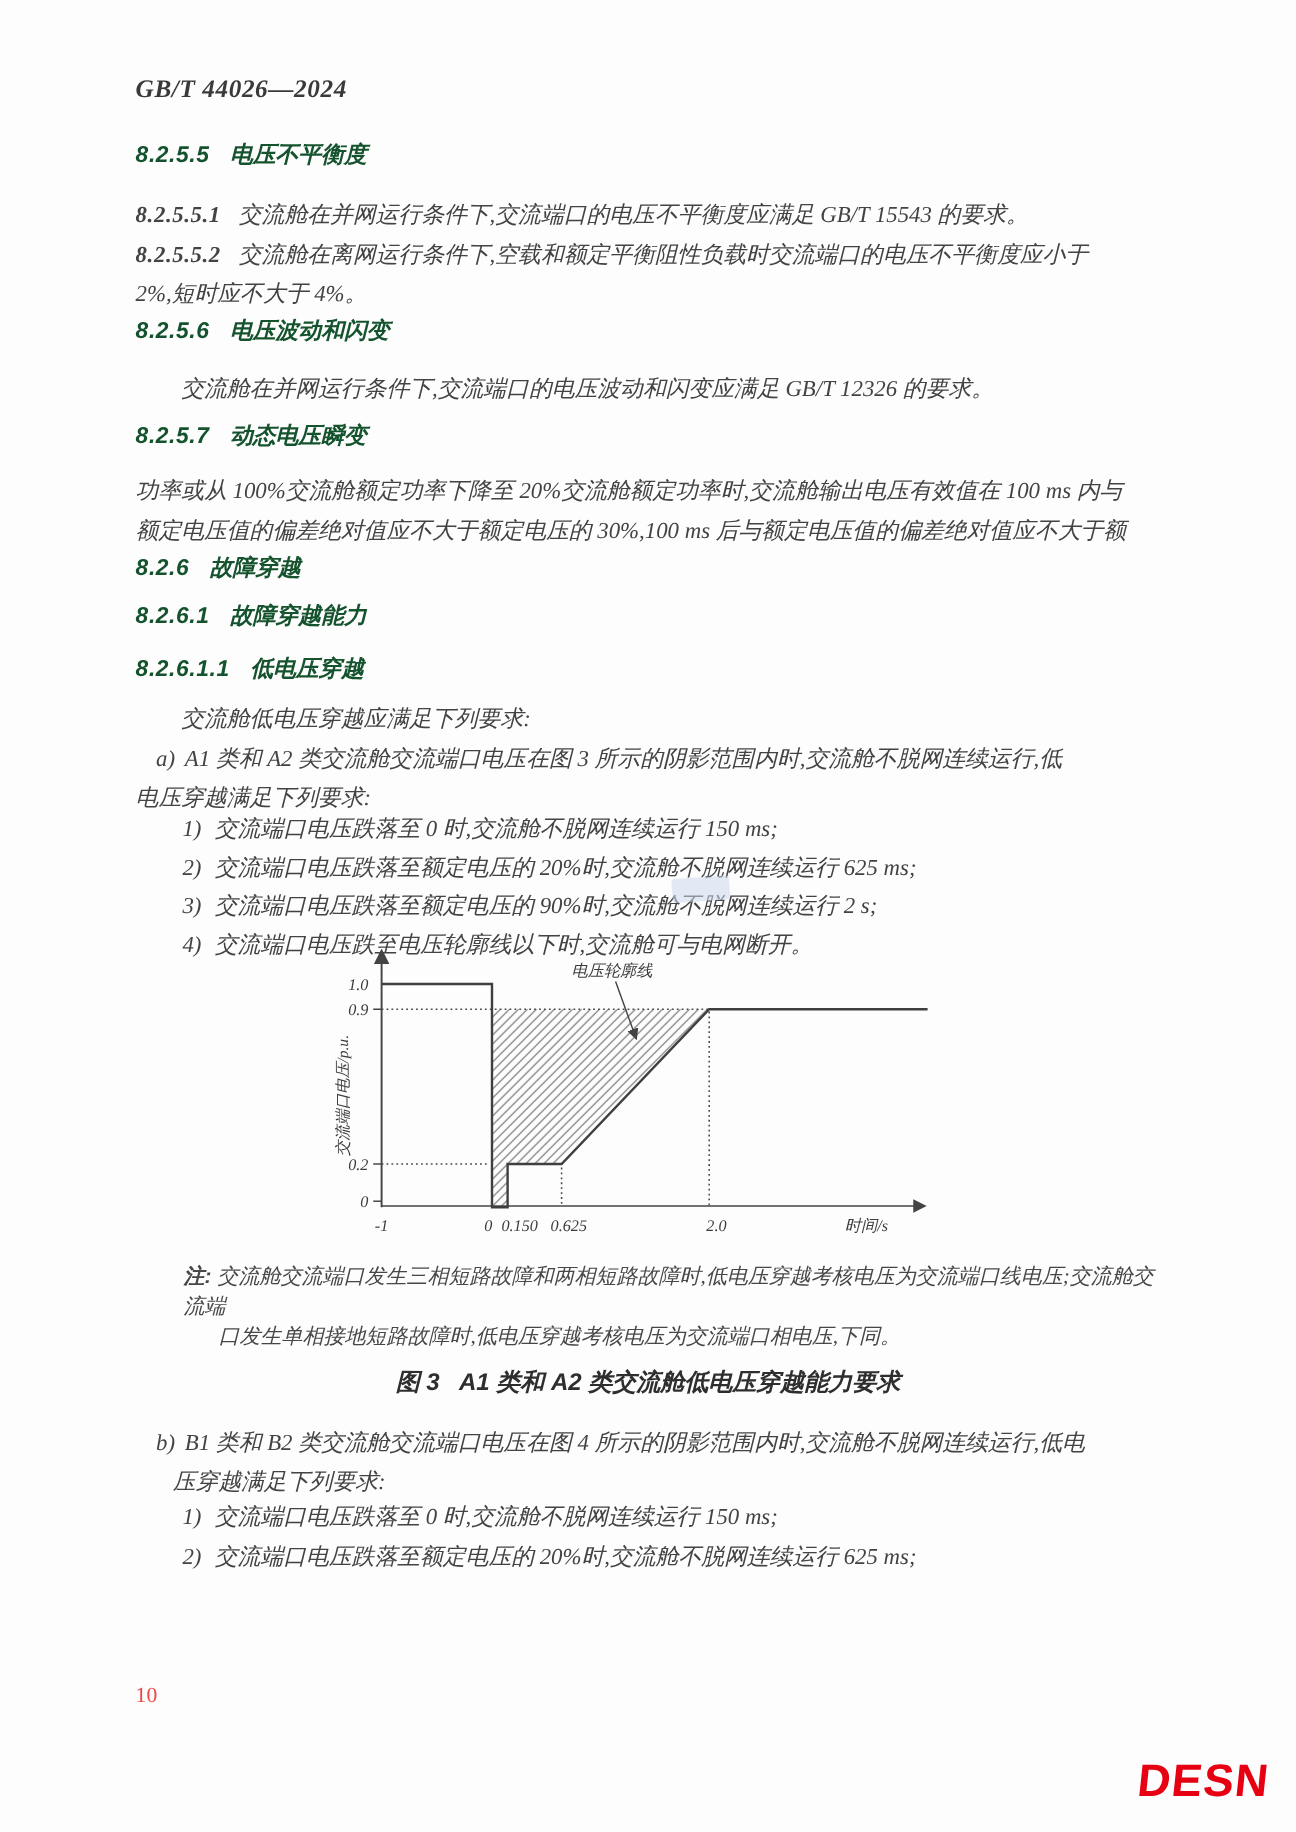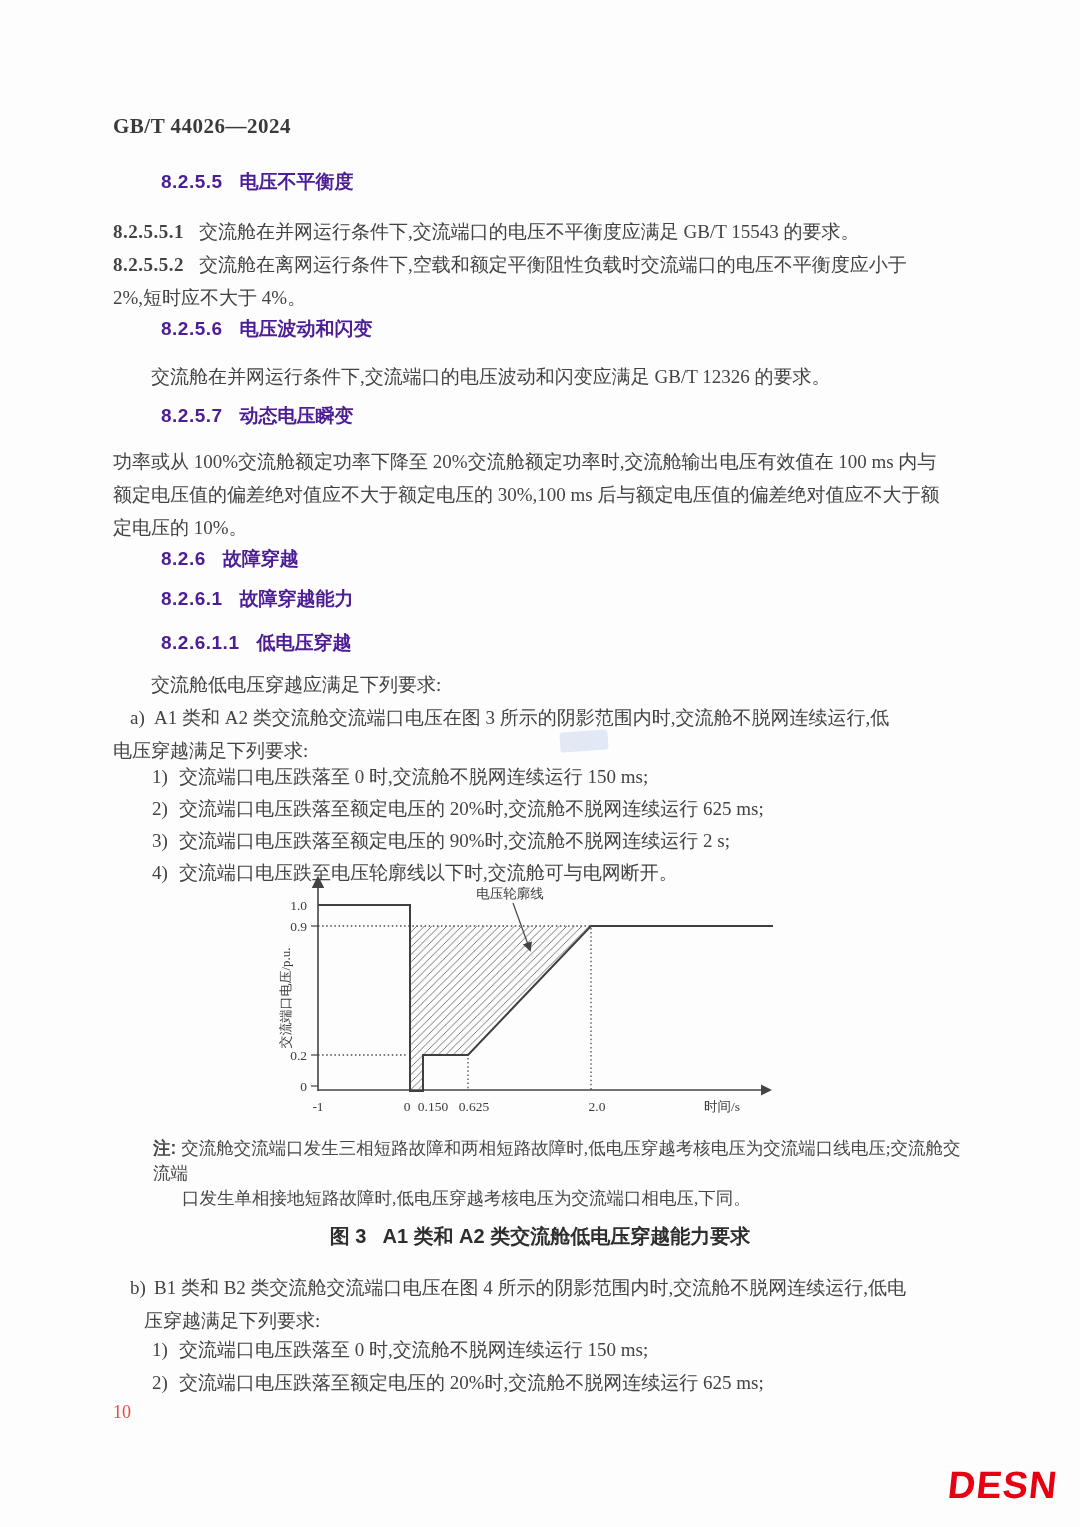--- a/index.html
+++ b/index.html
@@ -2,24 +2,24 @@
 <html><head>
 <meta charset="utf-8">
 <style>
   html,body{margin:0;padding:0;background:#e9e9e9;}
   .page{
     position:relative;width:1080px;height:1527px;margin:0 auto;
     background:#fdfdfd;overflow:hidden;
     font-family:"Liberation Serif","DejaVu Serif",serif;
     color:#434343;
   }
-  .content{padding:114px 113px 0 113px;}
+  .content{padding:62px 113px 0 113px;font-style:italic;}
   .hdr{font-size:21px;font-weight:700;letter-spacing:.5px;color:#3a3a3a;height:24px;}
   .sec{font-family:"Liberation Sans","DejaVu Sans",sans-serif;font-weight:700;
-       font-size:19px;color:#4c1d95;height:22px;line-height:22px;margin-left:48px;}
+       font-size:19px;color:#14532d;height:22px;line-height:22px;}
   .sec .hnum{margin-right:17px;letter-spacing:.5px;}
   .p{font-size:19px;line-height:33px;}
   .p .pnum{font-weight:600;margin-right:15px;letter-spacing:.5px;}
   .ind2{text-indent:38px;}
   .mt33{margin-top:33px}.mt22{margin-top:22px}.mt4{margin-top:4px}
   .mt20{margin-top:20px}.mt12{margin-top:12px}.mt18{margin-top:18px}
   .mt21{margin-top:21px}.mt14{margin-top:14px}
   .item{font-size:19px;line-height:33px;}
   .item .l1{margin-left:17px;}
   .item .mk{display:inline-block;width:24px;}
@@ -75,21 +75,20 @@
       <div class="ind2">交流舱在并网运行条件下,交流端口的电压波动和闪变应满足 GB/T 12326 的要求。</div>
     </div>
 
     <div class="sec mt12">
       <span class="hnum">8.2.5.7</span><span>动态电压瞬变</span>
     </div>
 
     <div class="p mt18">
       <div>功率或从 100%交流舱额定功率下降至 20%交流舱额定功率时,交流舱输出电压有效值在 100 ms 内与</div>
       <div>额定电压值的偏差绝对值应不大于额定电压的 30%,100 ms 后与额定电压值的偏差绝对值应不大于额</div>
-      <div>定电压的 10%。</div>
     </div>
 
     <div class="sec mt4">
       <span class="hnum">8.2.6</span><span>故障穿越</span>
     </div>
 
     <div class="sec mt18">
       <span class="hnum">8.2.6.1</span><span>故障穿越能力</span>
     </div>
 

